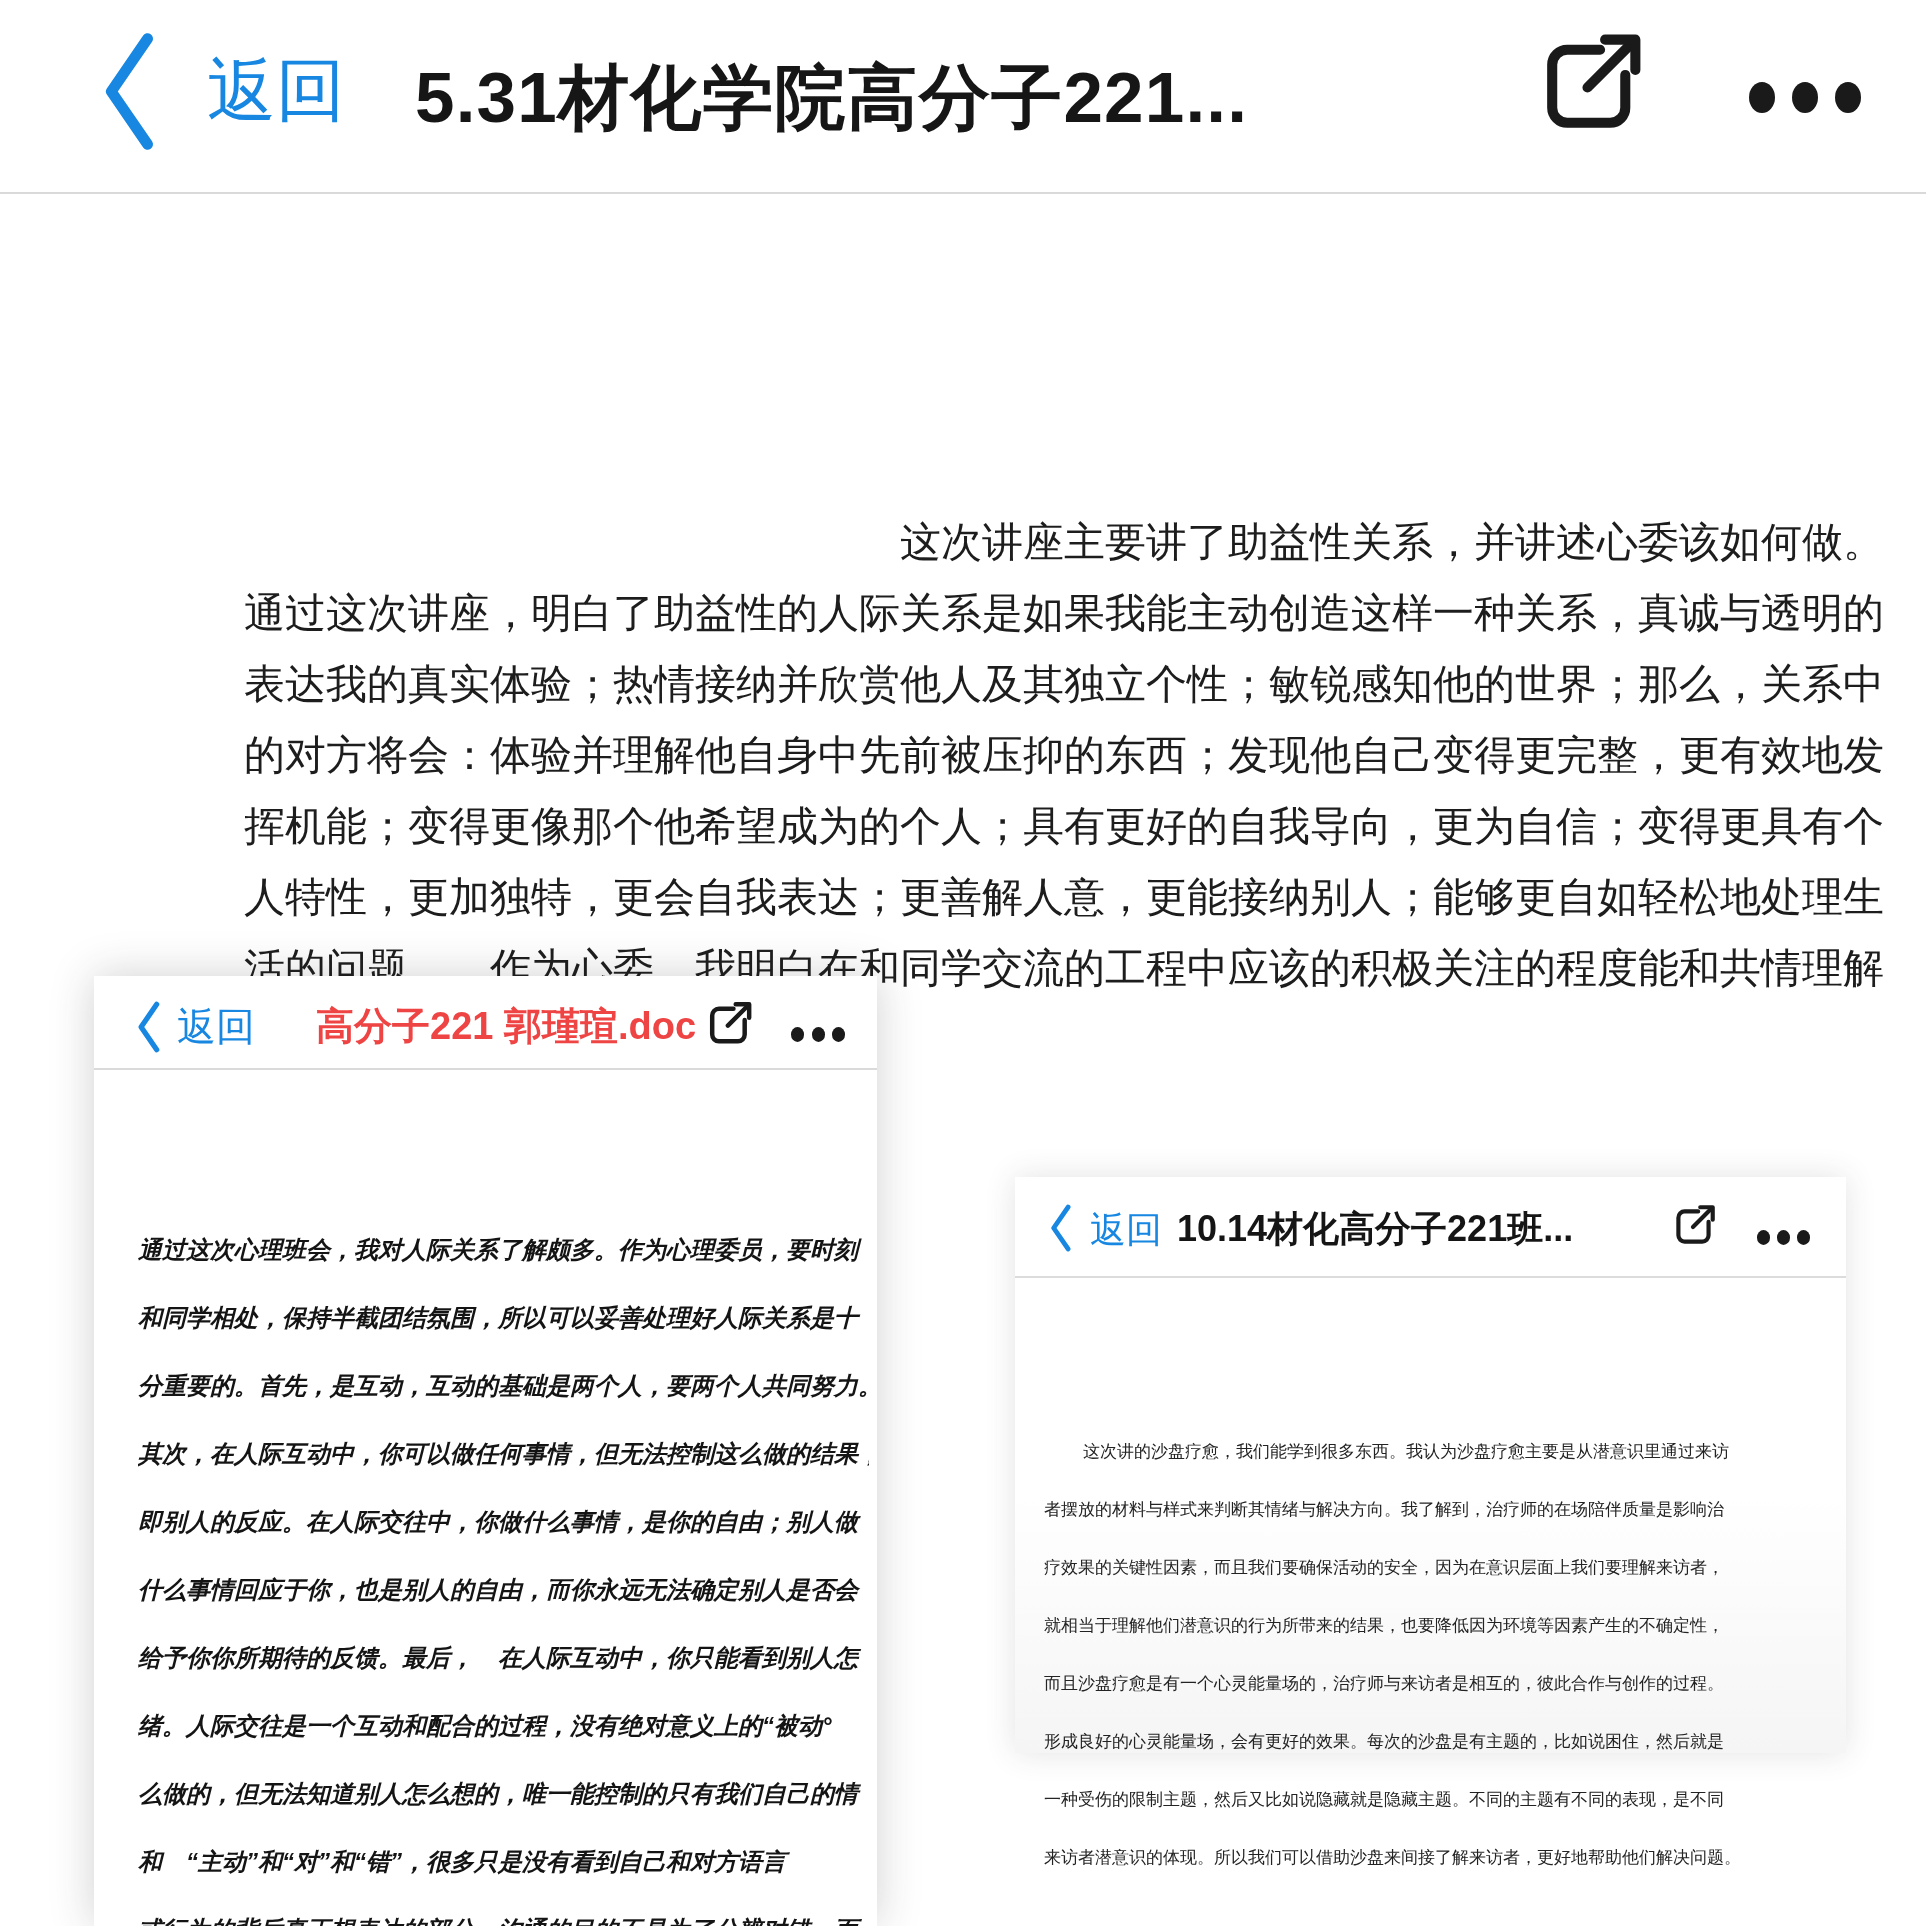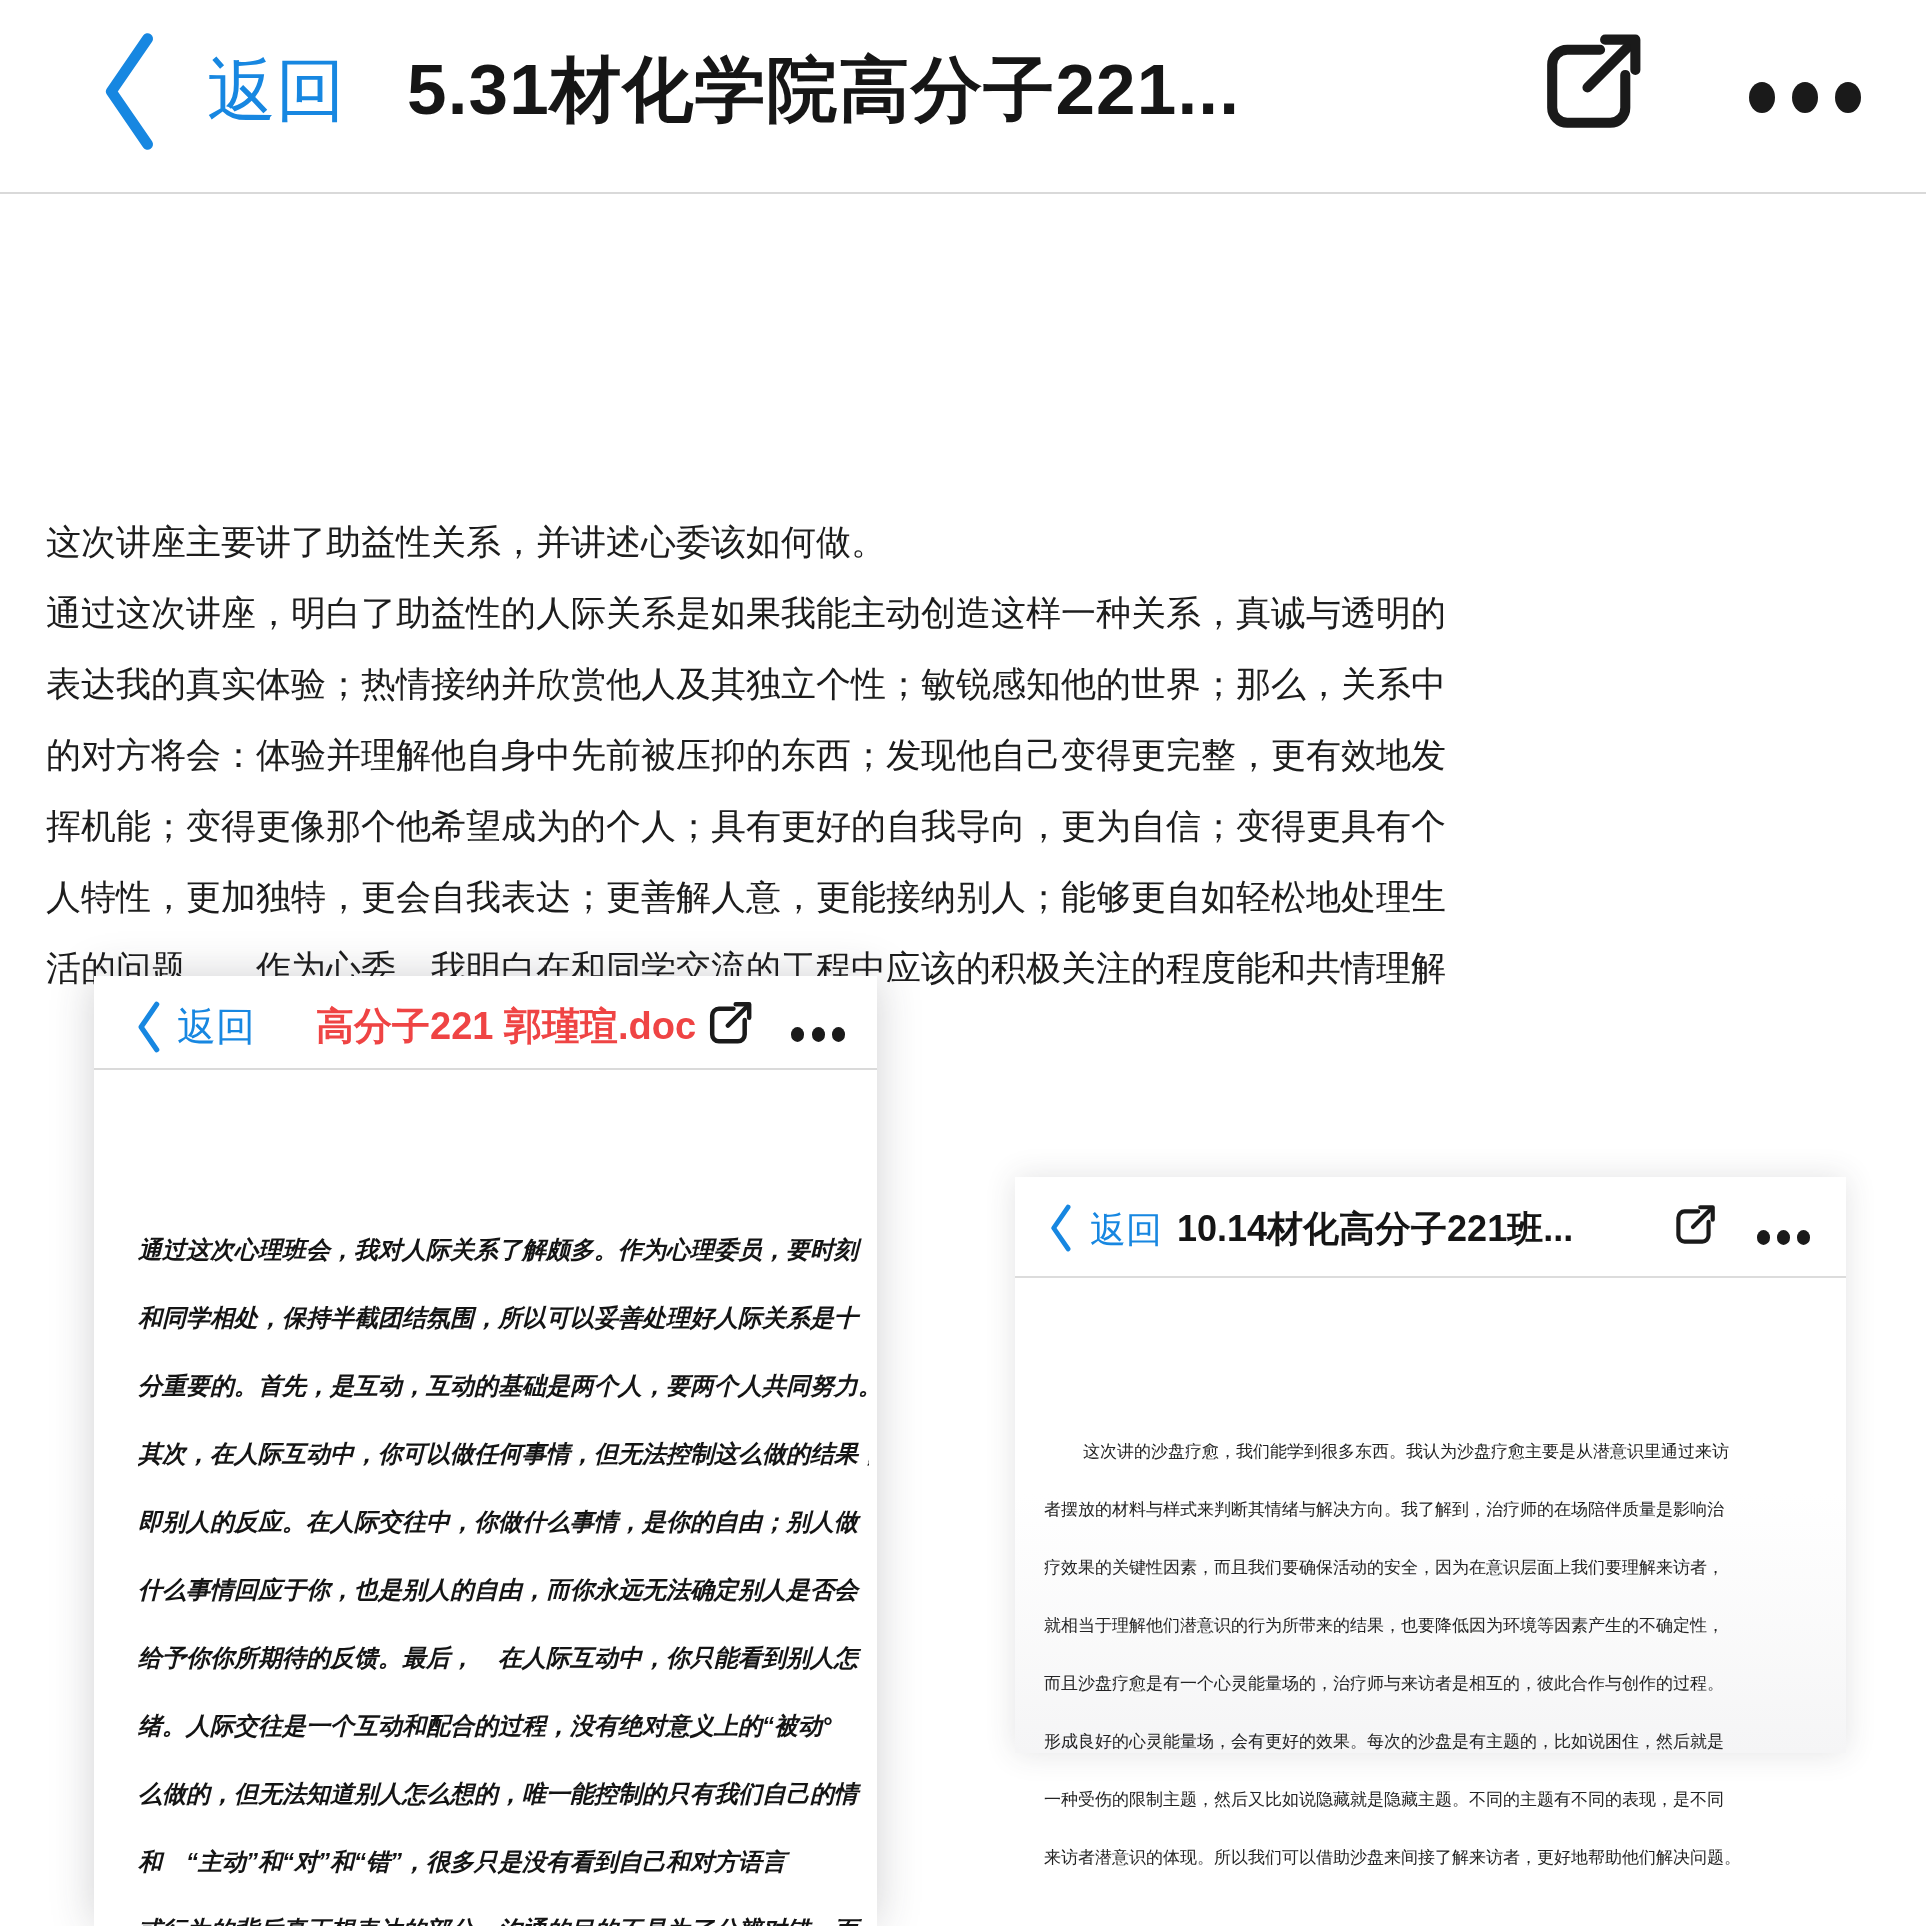--- a/index.html
+++ b/index.html
@@ -10,28 +10,28 @@
   .abs{position:absolute;}
   .blue{color:#1787e1;}
   .dots{display:flex;align-items:center;}
   .dot{background:#1a1a1a;border-radius:50%;}
 
   
   .win1{position:absolute;left:0;top:0;width:1926px;height:976px;background:#ffffff;z-index:1;}
   .nav1{position:absolute;left:0;top:0;width:1926px;height:193px;background:#ffffff;}
   .chev1{left:99px;top:31px;width:59px;height:121px;}
   .back1{left:207px;top:52px;font-size:69px;line-height:78px;font-weight:400;}
-  .title1{left:407px;top:47px;margin:0;font-size:71px;line-height:86px;font-weight:600;color:#161616;letter-spacing:1.2px;white-space:nowrap;}
+  .title1{left:407px;top:47px;margin:8px;font-size:71px;line-height:86px;font-weight:600;color:#161616;letter-spacing:1.2px;white-space:nowrap;}
   .share1{left:1527px;top:22.3px;width:126px;height:126px;}
   .more1{left:1749px;top:82px;}
   .more1 .dot{width:26px;height:31px;margin-right:17px;}
   .more1 .dot:last-child{margin-right:0;}
   .hr1{left:0;top:192px;width:1926px;height:2.4px;background:#d9d9d9;}
   .doc1-body{left:46px;top:507px;width:1838px;overflow:hidden;font-family:"Liberation Serif",serif;color:#1d1d1d;}
-  .doc1-body .line{font-size:35px;line-height:71px;white-space:nowrap;}
+  .doc1-body .line{font-size:41px;line-height:71px;white-space:nowrap;text-align:right;}
 
   
   .card{position:absolute;background:#ffffff;z-index:3;}
   .cnav-hr{left:0;height:1.8px;background:#dadada;}
 
   
   .card2{left:94px;top:976px;width:783px;height:950px;box-shadow:0 0 41px rgba(45,45,55,0.22);}
   .chev2{left:41px;top:25px;width:27px;height:52px;}
   .back2{left:83px;top:29px;font-size:39px;line-height:44px;}
   .title2{left:222px;top:27px;margin:0;font-size:38px;line-height:46px;font-weight:600;color:#ef4444;white-space:nowrap;}

